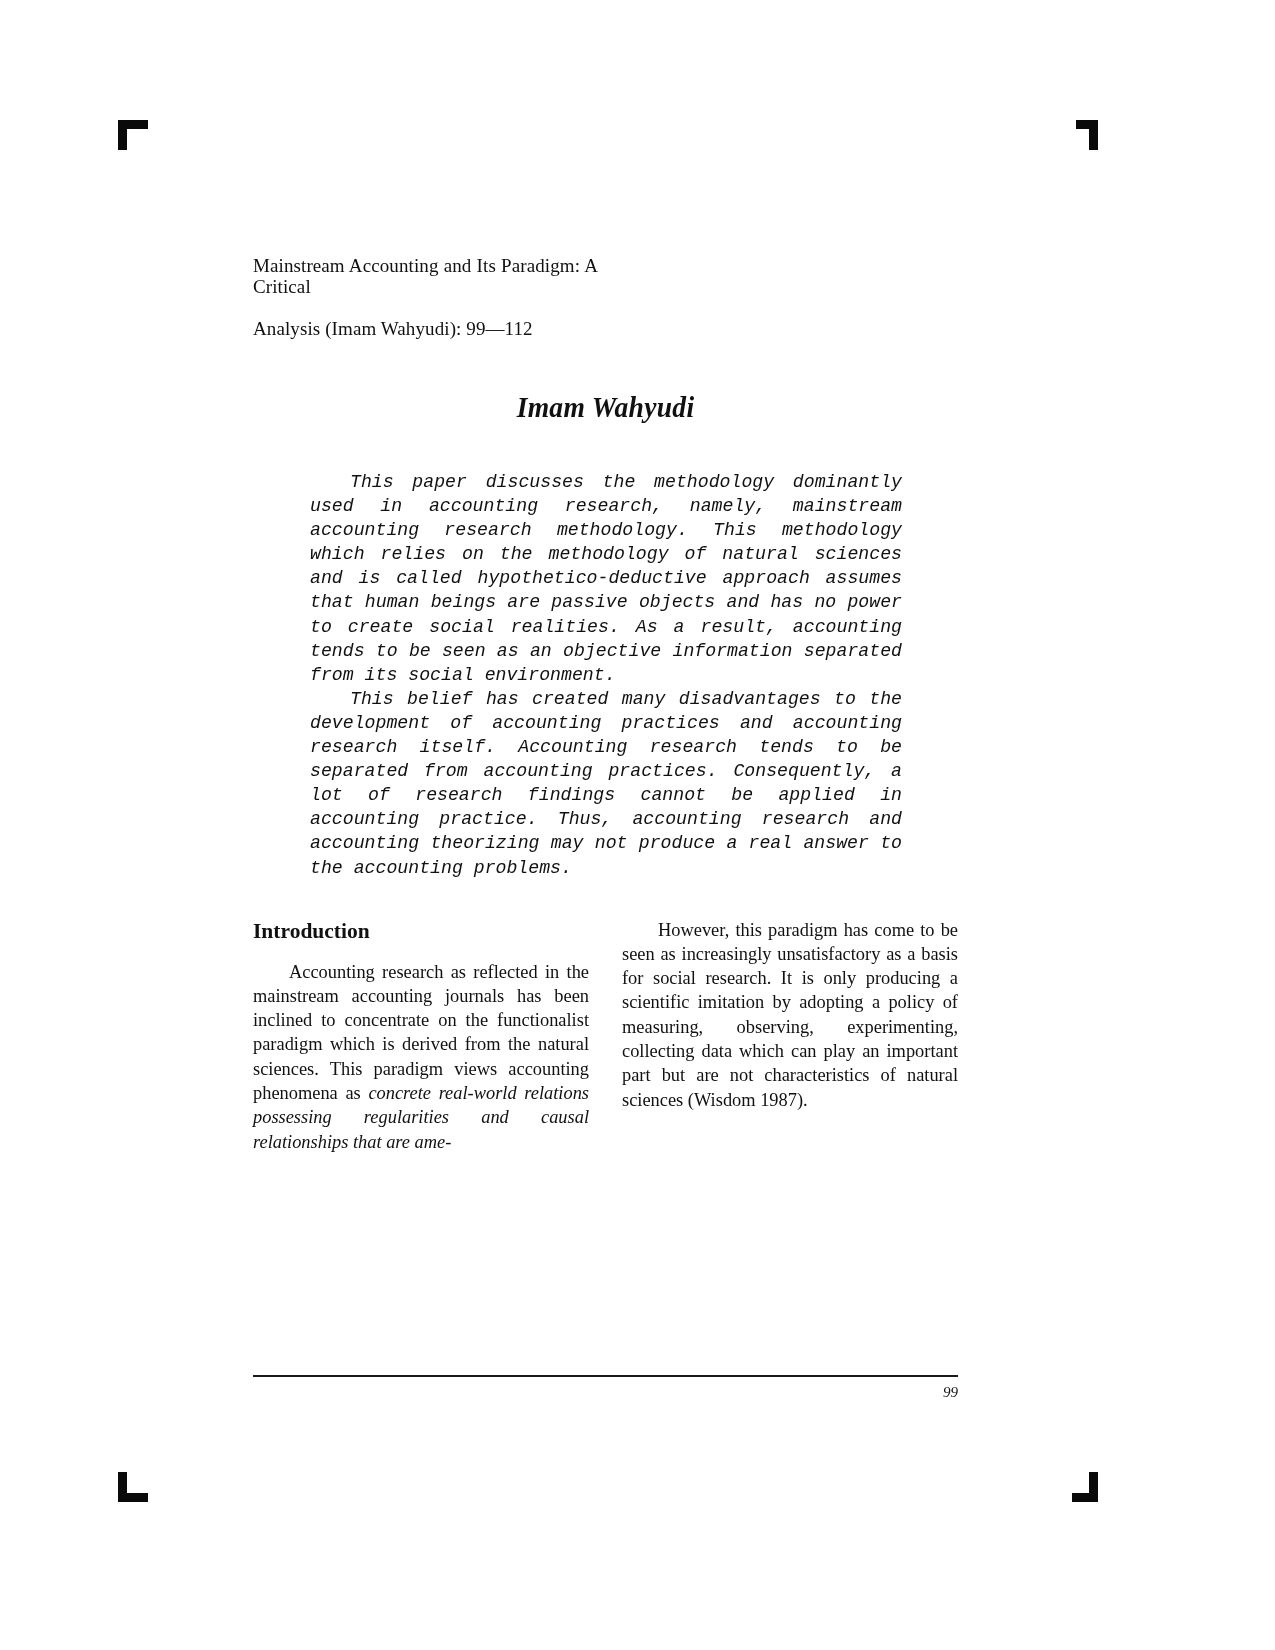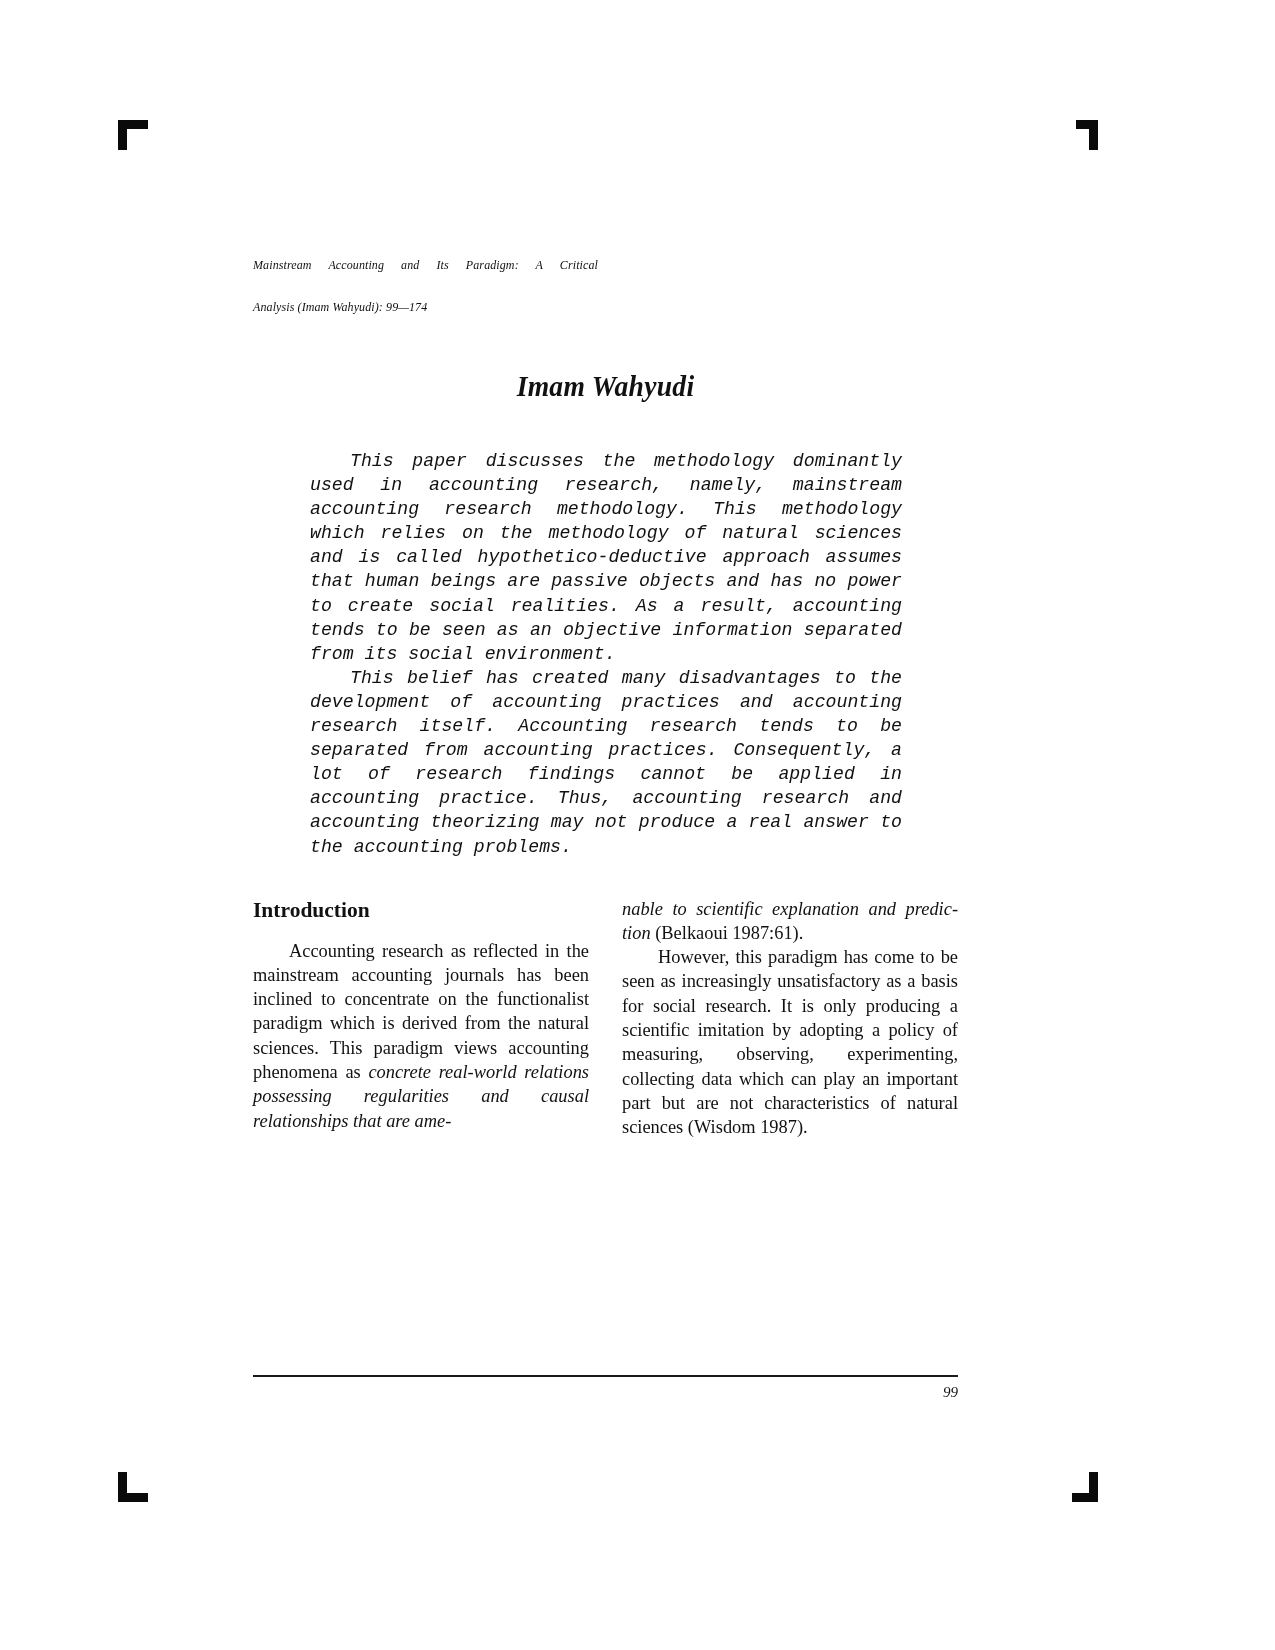--- a/index.html
+++ b/index.html
@@ -40,22 +40,21 @@
 
   
   .page {
     position: absolute;
     left: 253px;
     top: 255px;
     width: 705px;
   }
 
   .running-head {
-    font-style: italic;
-    font-size: 12px;
+    font-size: 19px;
     line-height: 21px;
     width: 345px;
     text-align: justify;
     letter-spacing: 0.1px;
   }
   .running-head .l1 { text-align: justify; }
   .running-head .l1::after {
     content: "";
     display: inline-block;
     width: 100%;
@@ -168,39 +167,38 @@
   </div>
 <div class="crop br">
     <span class="v"></span>
     <span class="b"></span>
   </div>
 
 <div class="page">
 
   <div class="running-head">
     <div class="l1">Mainstream Accounting and Its Paradigm: A Critical</div>
-    <div>Analysis (Imam Wahyudi): 99—174</div>
+    <div>Analysis (Imam Wahyudi): 99—112</div>
   </div>
 
 
   <div class="author">Imam Wahyudi</div>
 
   <div class="abstract">
     <p>This paper discusses the methodology dominantly used in accounting research, namely, mainstream accounting research methodology. This methodology which relies on the methodology of natural sciences and is called hypothetico-deductive approach assumes that human beings are passive objects and has no power to create social realities. As a result, accounting tends to be seen as an objective information separated from its social environment.</p>
     <p>This belief has created many disadvantages to the development of accounting practices and accounting research itself. Accounting research tends to be separated from accounting practices. Consequently, a lot of research findings cannot be applied in accounting practice. Thus, accounting research and accounting theorizing may not produce a real answer to the accounting problems.</p>
   </div>
 
 
   <div class="columns">
     <div class="col">
       <h2 class="section-heading">Introduction</h2>
       <p class="body-p"><span>Accounting research as reflected in the mainstream accounting journals has been inclined to concentrate on the functionalist paradigm which is derived from the natural sciences. This paradigm views accounting phenomena as </span><i>concrete real-world relations possessing regularities and causal relationships that are ame-</i></p>
     </div>
     <div class="col">
-      <p class="body-p no-indent"><i>nable to scientific explanation and predic-tion</i><span> (Belkaoui 1987:61).</span></p>
       <p class="body-p">However, this paradigm has come to be seen as increasingly unsatisfactory as a basis for social research. It is only producing a scientific imitation by adopting a policy of measuring, observing, experimenting, collecting data which can play an important part but are not characteristics of natural sciences (Wisdom 1987).</p>
     </div>
   </div>
 
 </div>
 
 <div class="rule"></div>
 <div class="folio">99</div>
 
 </body></html>

